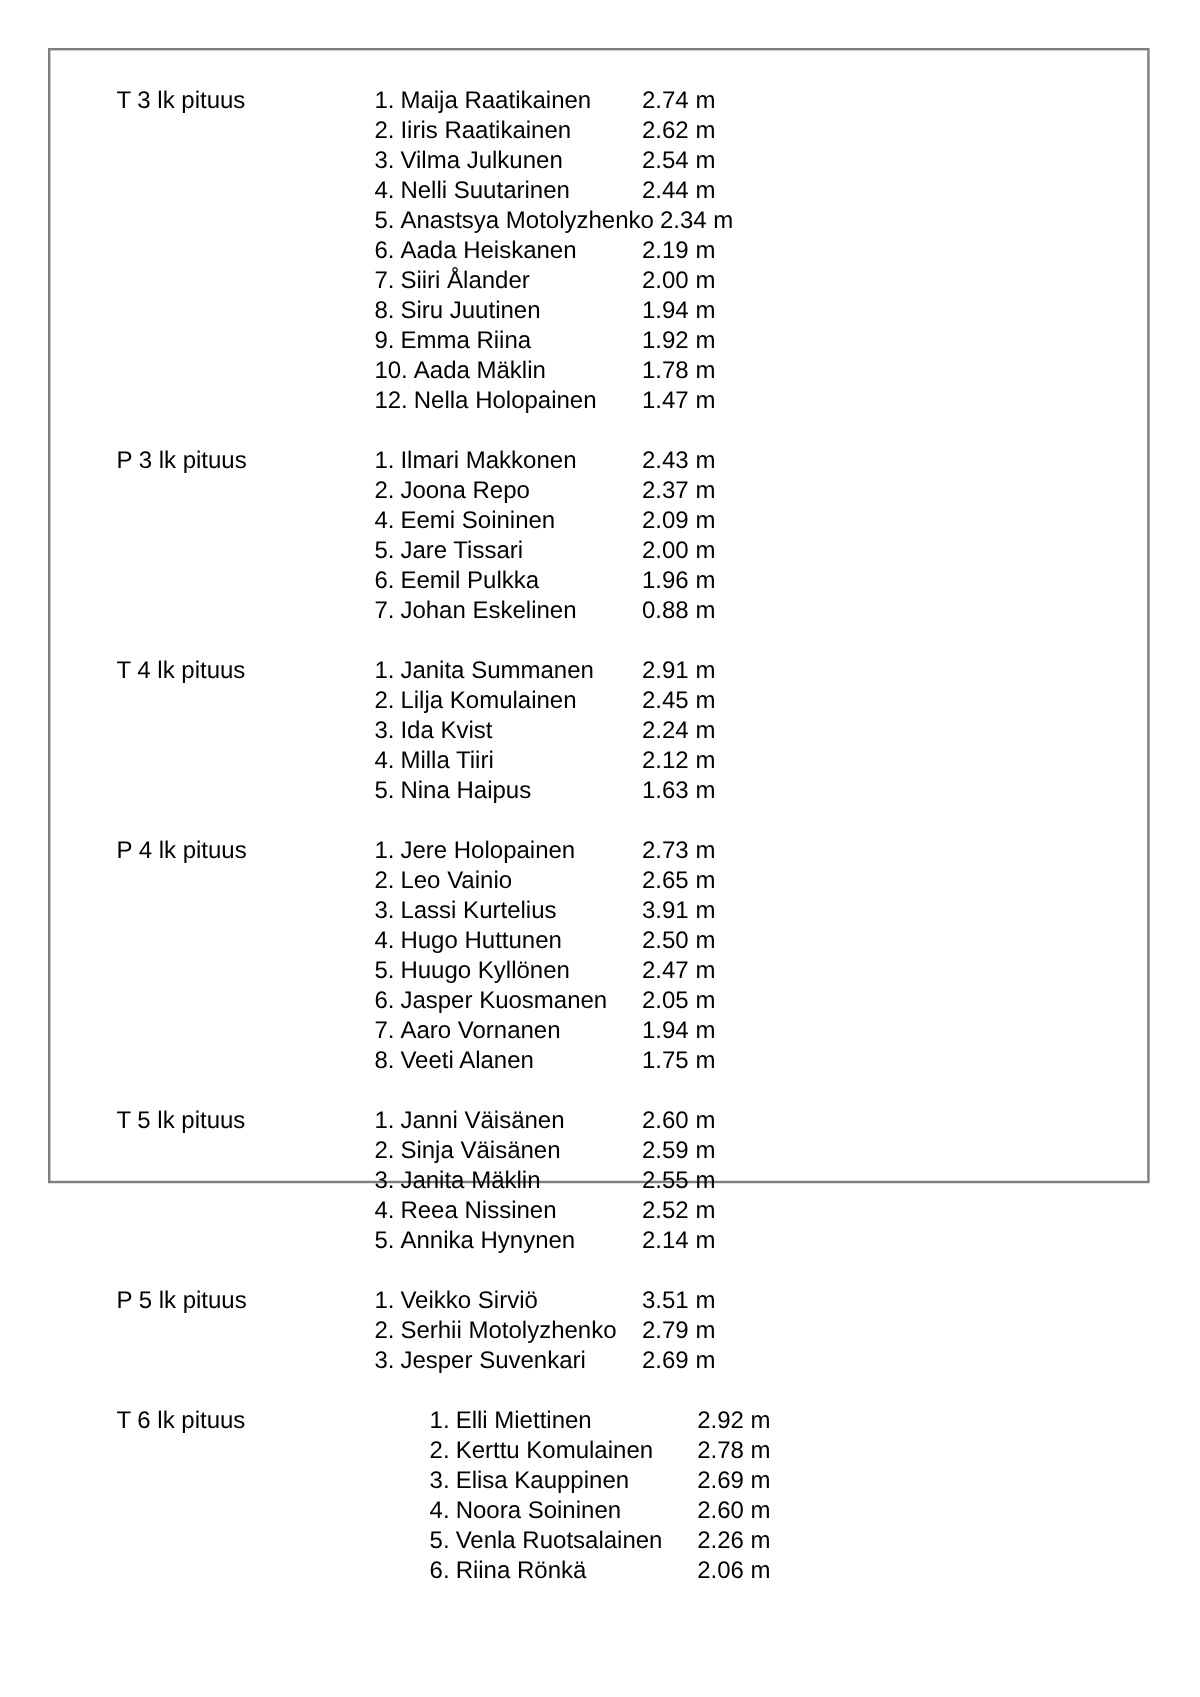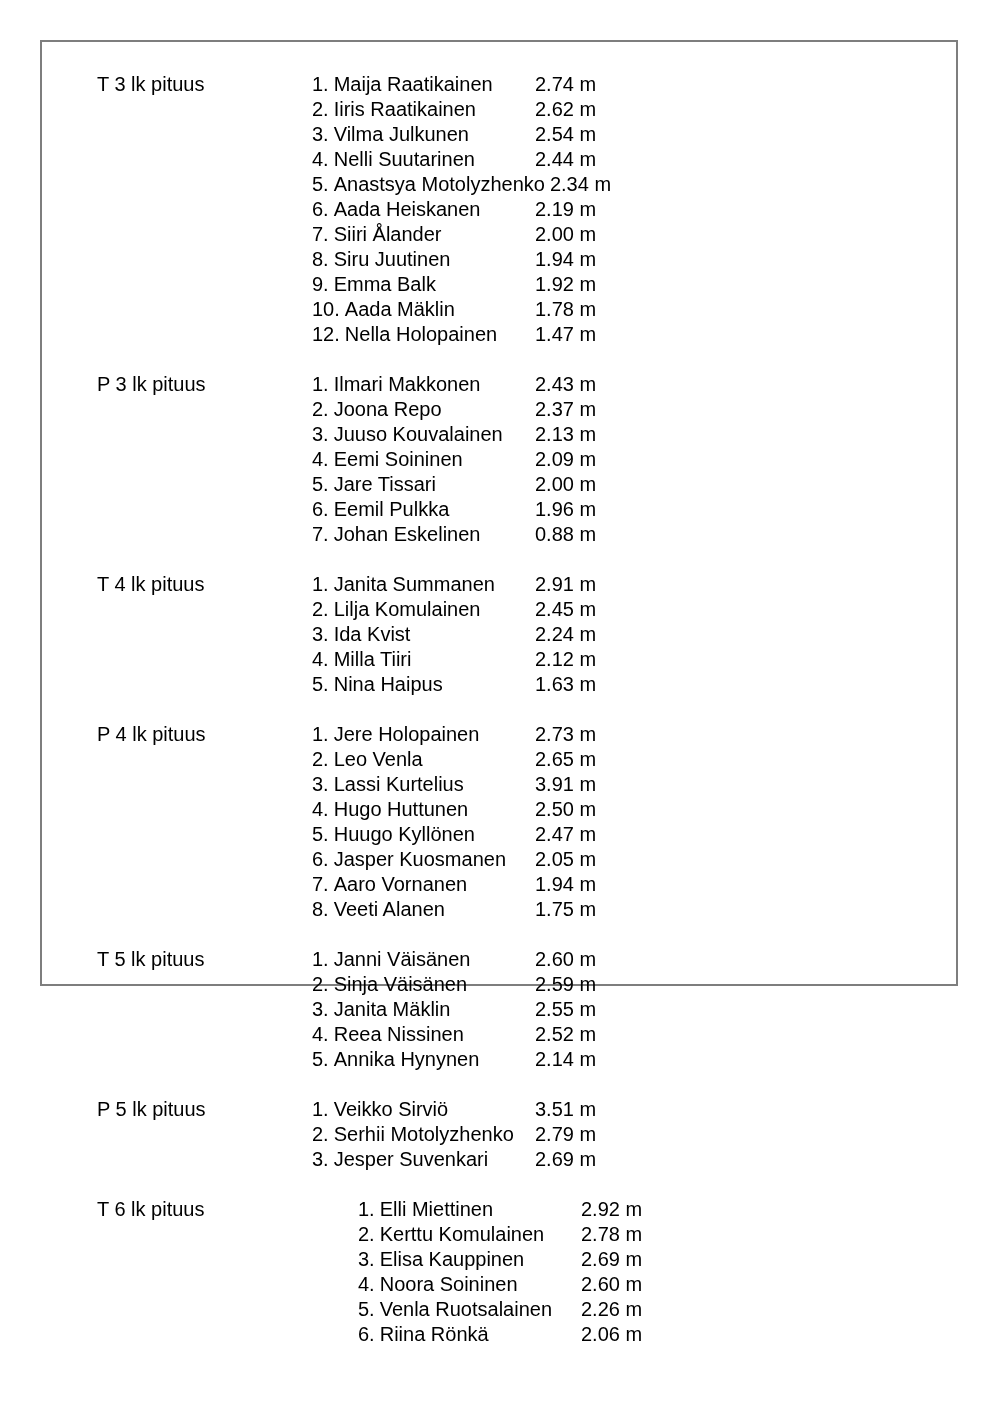--- a/index.html
+++ b/index.html
@@ -106,21 +106,21 @@
     <span class="entry-name"><span class="rank">7.</span><span class="ename">Siiri Ålander</span></span>
     <span class="entry-result">2.00 m</span>
   </div>
 
   <div class="entry">
     <span class="entry-name"><span class="rank">8.</span><span class="ename">Siru Juutinen</span></span>
     <span class="entry-result">1.94 m</span>
   </div>
 
   <div class="entry">
-    <span class="entry-name"><span class="rank">9.</span><span class="ename">Emma Balk</span></span>
+    <span class="entry-name"><span class="rank">9.</span><span class="ename">Emma Riina</span></span>
     <span class="entry-result">1.92 m</span>
   </div>
 
   <div class="entry">
     <span class="entry-name"><span class="rank">10.</span><span class="ename">Aada Mäklin</span></span>
     <span class="entry-result">1.78 m</span>
   </div>
 
 
   <div class="entry">
@@ -136,24 +136,20 @@
   <div class="entry">
     <span class="entry-name"><span class="rank">1.</span><span class="ename">Ilmari Makkonen</span></span>
     <span class="entry-result">2.43 m</span>
   </div>
 
   <div class="entry">
     <span class="entry-name"><span class="rank">2.</span><span class="ename">Joona Repo</span></span>
     <span class="entry-result">2.37 m</span>
   </div>
 
-  <div class="entry">
-    <span class="entry-name"><span class="rank">3.</span><span class="ename">Juuso Kouvalainen</span></span>
-    <span class="entry-result">2.13 m</span>
-  </div>
 
   <div class="entry">
     <span class="entry-name"><span class="rank">4.</span><span class="ename">Eemi Soininen</span></span>
     <span class="entry-result">2.09 m</span>
   </div>
 
   <div class="entry">
     <span class="entry-name"><span class="rank">5.</span><span class="ename">Jare Tissari</span></span>
     <span class="entry-result">2.00 m</span>
   </div>
@@ -202,21 +198,21 @@
 
   <section class="section">
     <div class="section-label">P 4 lk pituus</div>
     <div class="entries">
   <div class="entry">
     <span class="entry-name"><span class="rank">1.</span><span class="ename">Jere Holopainen</span></span>
     <span class="entry-result">2.73 m</span>
   </div>
 
   <div class="entry">
-    <span class="entry-name"><span class="rank">2.</span><span class="ename">Leo Venla</span></span>
+    <span class="entry-name"><span class="rank">2.</span><span class="ename">Leo Vainio</span></span>
     <span class="entry-result">2.65 m</span>
   </div>
 
   <div class="entry">
     <span class="entry-name"><span class="rank">3.</span><span class="ename">Lassi Kurtelius</span></span>
     <span class="entry-result">3.91 m</span>
   </div>
 
   <div class="entry">
     <span class="entry-name"><span class="rank">4.</span><span class="ename">Hugo Huttunen</span></span>

